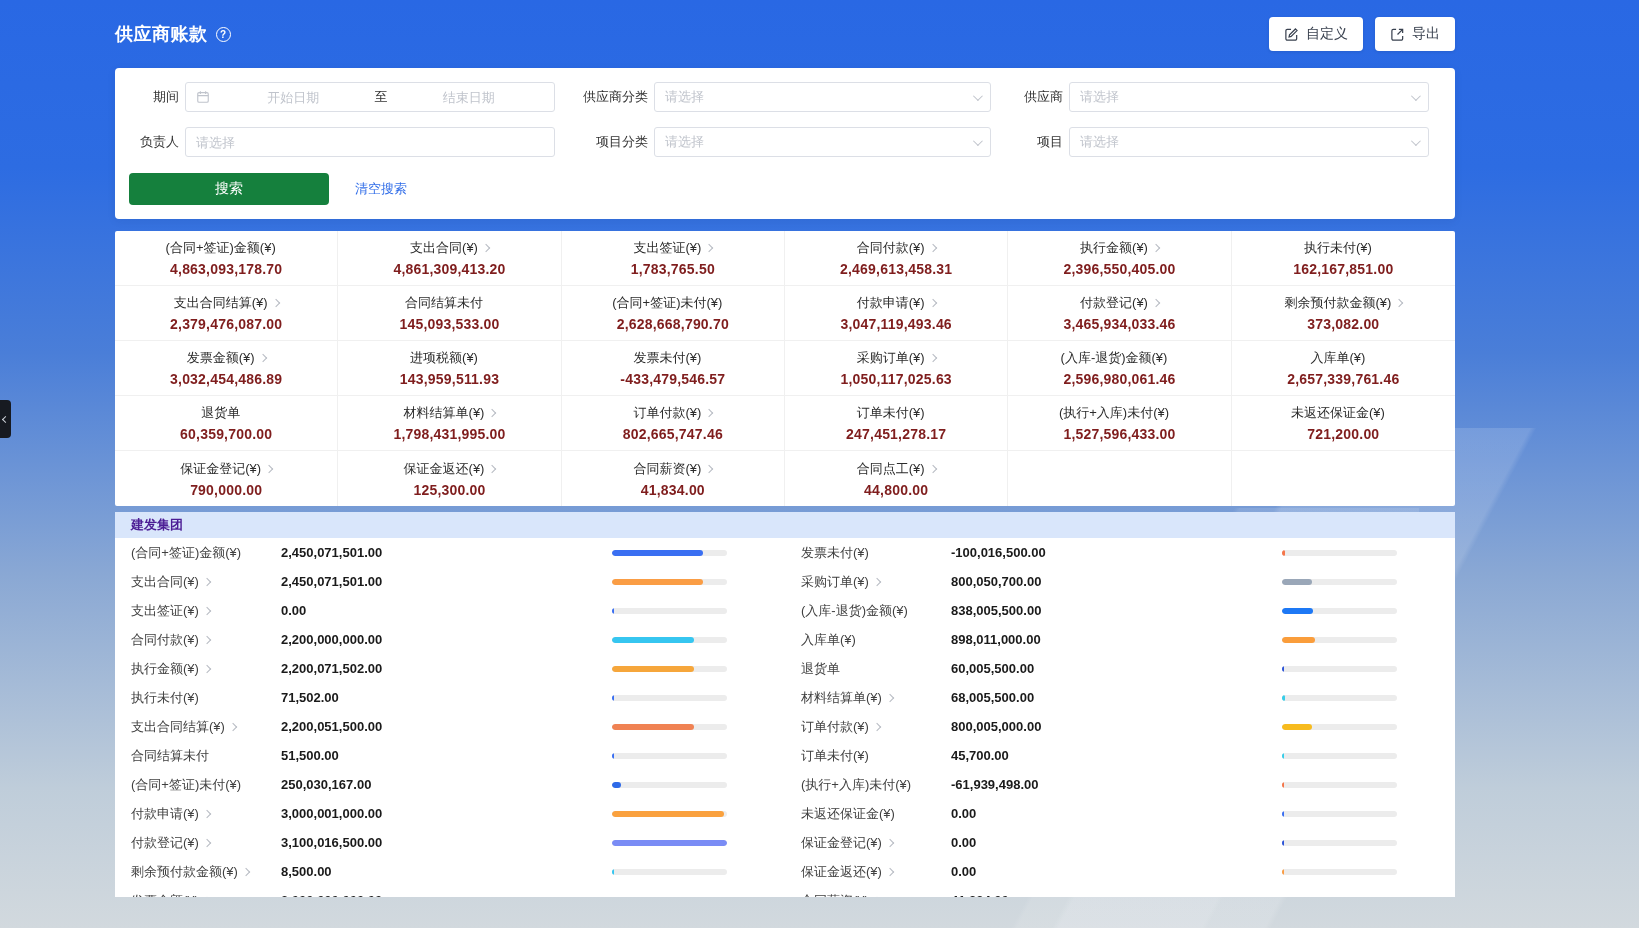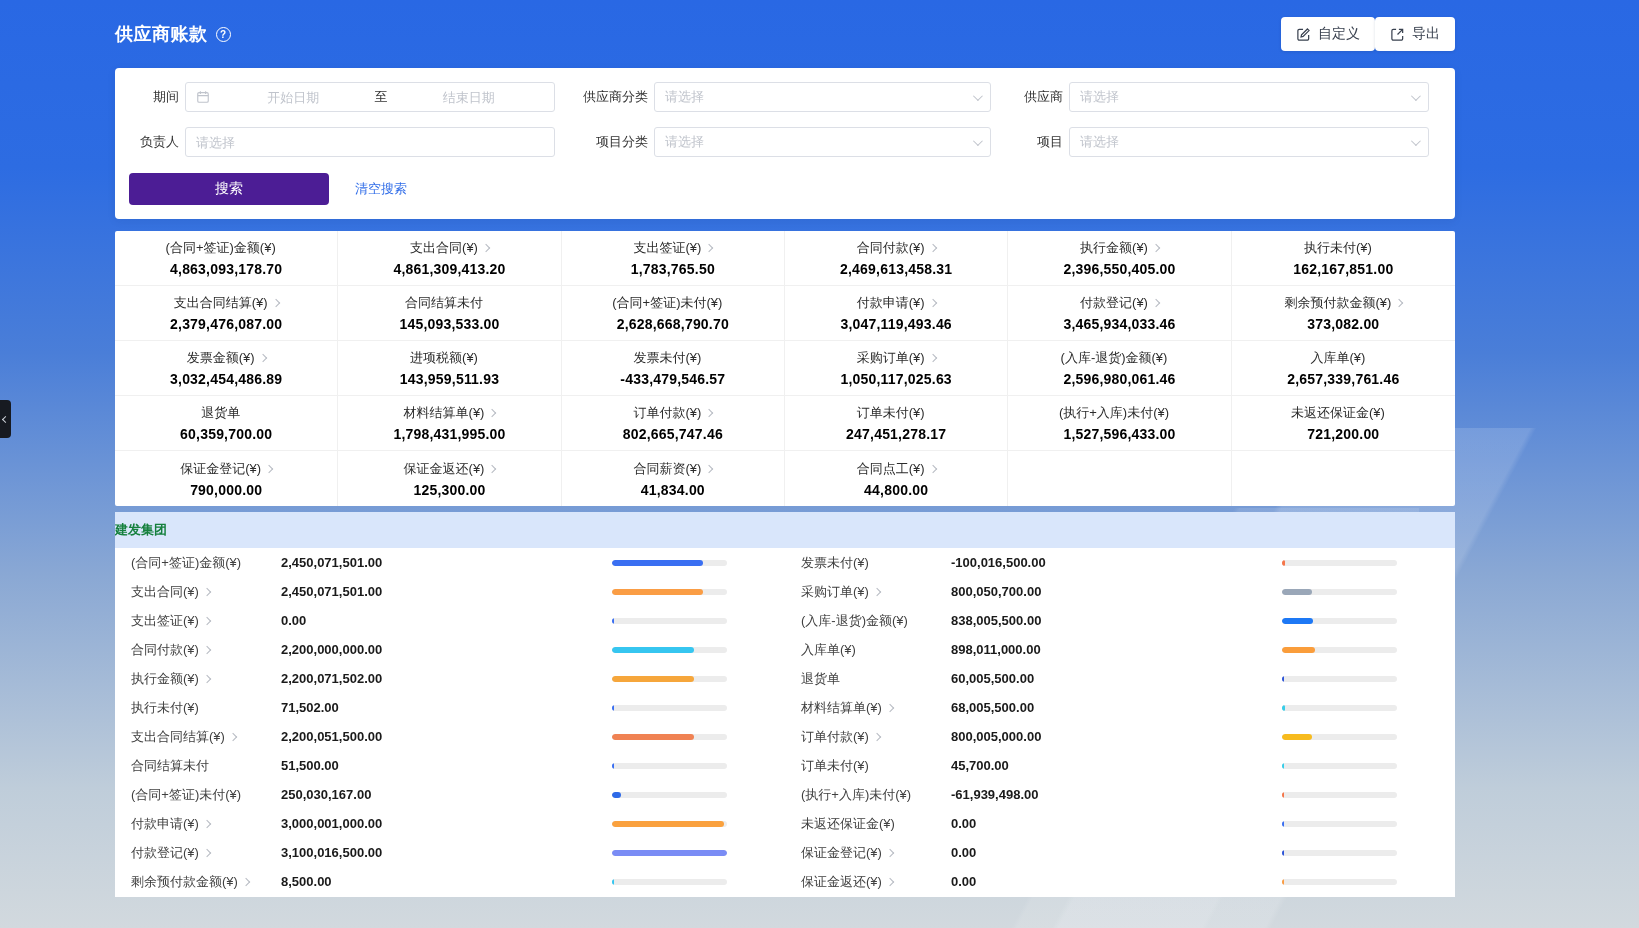--- a/index.html
+++ b/index.html
@@ -15,61 +15,61 @@
   .bg-streak2{position:absolute;pointer-events:none;right:220px;bottom:-180px;width:800px;height:600px;
     background:linear-gradient(118deg,rgba(255,255,255,0) 55%,rgba(255,255,255,.10) 55.5%,rgba(255,255,255,.10) 72%,rgba(255,255,255,0) 72.5%);}
 
   .page-content{ position:relative; margin-left:115px; width:1340px; }
 
   
   .app-header{ height:68px; padding-top:0; display:flex; align-items:center; }
   .page-title{ font-size:18px; font-weight:700; color:#fff; letter-spacing:.5px; }
   .help-badge{ width:15px; height:15px; border:1.4px solid #fff; border-radius:50%; display:inline-flex;
     align-items:center; justify-content:center; font-size:10px; font-weight:700; color:#fff; margin-left:8px; }
-  .header-actions{ margin-left:auto; display:flex; }
+  .header-actions{ margin-left:auto; display:flex; gap:12px; }
   .tool-btn{ height:34px; background:#fff; border:none; border-radius:4px; display:inline-flex; align-items:center;
     gap:7px; padding:0 15px; font-size:14px; color:#39414f; cursor:pointer; box-shadow:0 1px 3px rgba(15,40,90,.15); }
   .tool-btn svg{ display:block; }
 
   
   .filter-card{ background:#fff; border-radius:4px; padding:14px; box-shadow:0 2px 8px rgba(15,40,90,.08); }
   .filter-grid{ display:grid; grid-template-columns:50px 370px 87px 337px 66px 360px; column-gap:6px; row-gap:15px; align-items:center; }
   .f-label{ font-size:13px; color:#333; text-align:right; white-space:nowrap; }
   .control{ height:30px; border:1px solid #dcdfe6; border-radius:3px; display:flex; align-items:center;
     padding:0 10px; background:#fff; font-size:13px; }
   .control input{ border:none; outline:none; font-size:13px; color:#333; width:100%; background:transparent; font-family:inherit; }
   .control input::placeholder{ color:#c0c4cc; }
   .date-part{ flex:1; text-align:center; }
   .to-label{ color:#333; padding:0 6px; font-size:13px; }
   .placeholder{ color:#c0c4cc; }
   .caret-down{ margin-left:auto; width:7px; height:7px; border-right:1.4px solid #c0c4cc; border-bottom:1.4px solid #c0c4cc;
     transform:rotate(45deg) translateY(-2px); flex:0 0 auto; }
   .cal-icon{ margin-right:8px; flex:0 0 auto; display:flex; }
   .actions-row{ margin-top:16px; display:flex; align-items:center; }
-  .search-btn{ width:200px; height:32px; background:#4c1d95; color:#fff; border:none; border-radius:4px;
+  .search-btn{ width:200px; height:32px; background:#15803d; color:#fff; border:none; border-radius:4px;
     font-size:14px; cursor:pointer; font-family:inherit; }
   .clear-link{ margin-left:26px; color:#2f6ce8; font-size:13px; text-decoration:none; cursor:pointer; }
 
   
   .summary-card{ margin-top:12px; background:#fff; border-radius:2px; display:grid; grid-template-columns:repeat(6,1fr); }
   .sum-cell{ height:55px; display:flex; flex-direction:column; align-items:center; justify-content:center; gap:4px;
     border-right:1px solid #f0f0f0; border-bottom:1px solid #f0f0f0; cursor:pointer; }
   .sum-cell:nth-child(6n){ border-right:none; }
   .sum-cell:nth-child(n+25){ border-bottom:none; }
   .sum-label-row{ display:flex; align-items:center; }
   .sum-label{ font-size:13px; color:#2b2b2b; }
-  .sum-value{ font-size:14px; font-weight:700; color:#000000; letter-spacing:.2px; }
+  .sum-value{ font-size:14px; font-weight:700; color:#7f1d1d; letter-spacing:.2px; }
 
   .chev-r{ display:inline-block; width:6px; height:6px; border-top:1.4px solid #b6bac2; border-right:1.4px solid #b6bac2;
     transform:rotate(45deg); margin-left:5px; flex:0 0 auto; }
 
   
   .group-card{ margin-top:6px; background:#fff; height:385px; overflow:hidden; }
-  .group-band{ height:36px; background:#d9e6fb; display:flex; align-items:center; 
-    font-size:13px; font-weight:700; color:#15803d; }
+  .group-band{ height:26px; background:#d9e6fb; display:flex; align-items:center; padding-left:16px;
+    font-size:13px; font-weight:700; color:#4c1d95; }
   .group-rows{ display:grid; grid-template-columns:1fr 1fr; }
   .g-row{ height:29px; display:grid; grid-template-columns:150px 331px 115px; align-items:center; padding-left:16px; cursor:default; }
   .g-label{ font-size:13px; color:#404040; display:flex; align-items:center; white-space:nowrap; }
   .g-value{ font-size:13px; font-weight:700; color:#1a1a1a; }
   .g-bar{ width:115px; height:6px; background:#ececec; border-radius:3px; overflow:hidden; }
   .g-fill{ height:100%; border-radius:3px; }
 
   
   .side-handle{ position:absolute; left:0; top:400px; width:11px; height:38px; background:#171a21;
     border-radius:0 4px 4px 0; display:flex; align-items:center; justify-content:center; cursor:pointer; }

